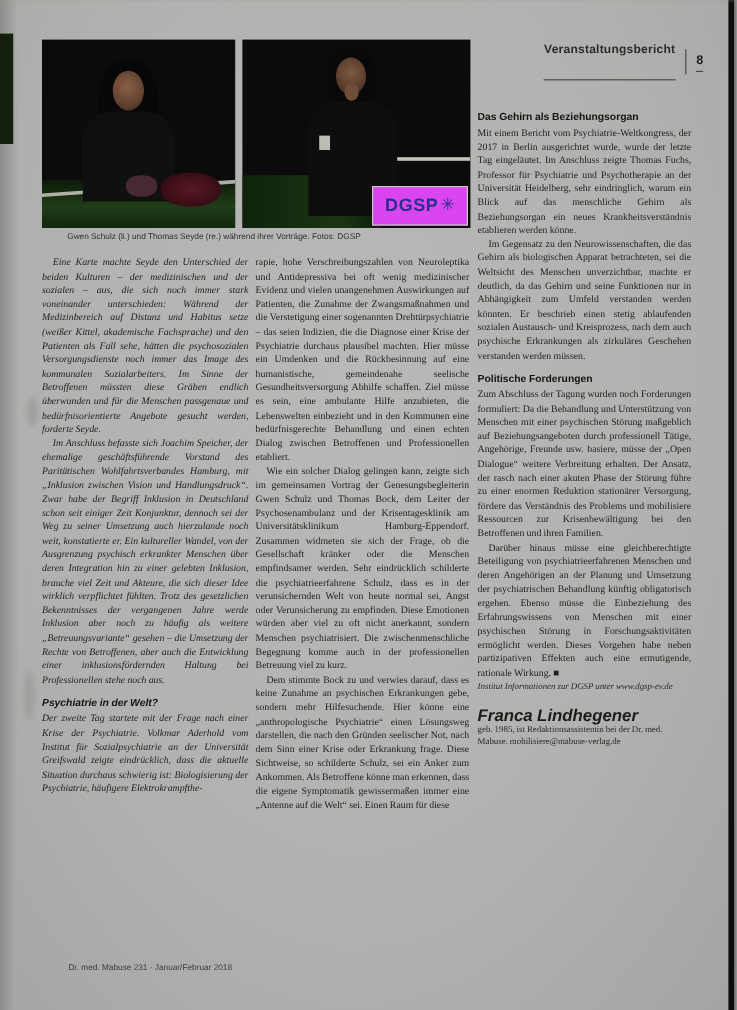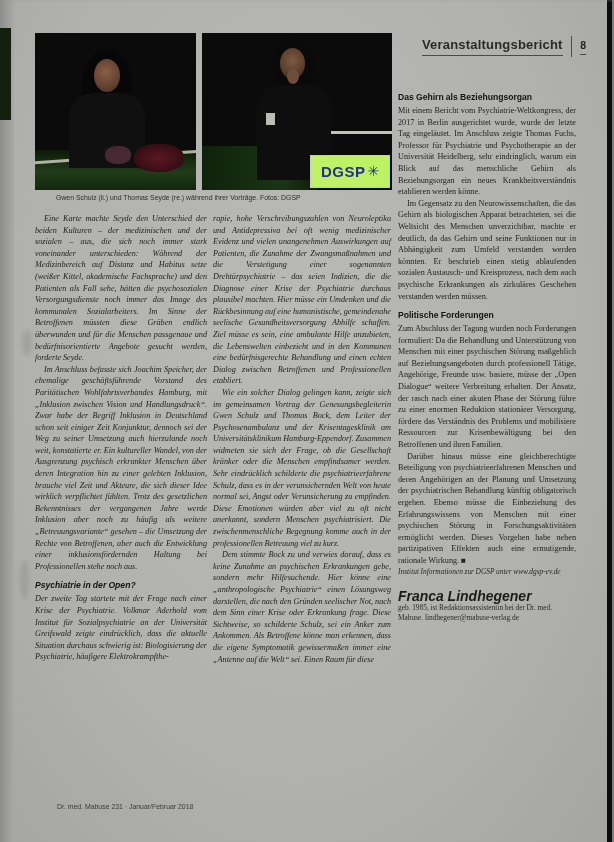--- a/index.html
+++ b/index.html
@@ -14,22 +14,22 @@
   .edge-right-line{position:absolute;right:2px;top:0;width:5px;height:842px;background:#0c0c0c;}
   .edge-right-outer{position:absolute;right:0;top:0;width:2px;height:842px;background:#7e7e7c;}
   .edge-top{position:absolute;left:0;top:0;width:614px;height:2px;background:#99999730;}
   .smudge{position:absolute;border-radius:50%;background:#8d8d8b;opacity:.45;filter:blur(2px);}
   .sm1{left:22px;top:330px;width:10px;height:26px;}
   .sm2{left:20px;top:560px;width:9px;height:40px;}
 
   
   .header{position:absolute;top:36px;left:396px;width:190px;display:flex;align-items:center;
           justify-content:flex-end;gap:8px;font-family:"Liberation Sans",sans-serif;filter:blur(.25px);}
-  .header .section{font-size:13px;font-weight:bold;color:#2b2b29;letter-spacing:.2px;
-                   padding-bottom:3px;border-bottom:1px solid #4a4a48;}
+  .header .section{font-size:10px;font-weight:bold;color:#2b2b29;letter-spacing:.2px;
+                   padding-bottom:19px;border-bottom:1px solid #4a4a48;}
   .header .divider{width:1.5px;height:21px;background:#4a4a48;}
   .header .pagenum{font-size:10.5px;font-weight:bold;color:#1f1f1d;
                    padding-bottom:3px;border-bottom:1px solid #4a4a48;}
 
   
   .photos{position:absolute;left:35px;top:33px;width:357px;height:157px;display:flex;gap:6px;}
   .photo{position:relative;height:100%;background:#0b0b0b;overflow:hidden;}
   .photo-left{width:161px;}
   .photo-right{flex:1;}
   .grass1{position:absolute;bottom:0;left:0;right:0;height:40px;
@@ -45,36 +45,36 @@
   .patch1{position:absolute;left:70px;bottom:26px;width:26px;height:18px;border-radius:45%;background:#4e2c38;opacity:.9;}
   .grass2{position:absolute;bottom:0;left:0;width:116px;height:44px;
           background:linear-gradient(90deg,#0f220c,#1b3514 70%,#0d1d0a);}
   .rod2{position:absolute;right:0;bottom:56px;width:96px;height:3.5px;background:#d6d6cb;opacity:.9;}
   .hair2{position:absolute;left:70px;top:6px;width:42px;height:50px;border-radius:50%;background:#090909;}
   .head2{position:absolute;left:78px;top:15px;width:25px;height:31px;border-radius:50%;
          background:radial-gradient(circle at 50% 40%, #7e5a42, #4d3324 78%);}
   .hand2{position:absolute;left:85px;top:36px;width:12px;height:15px;border-radius:50%;background:#6e4e39;}
   .body2{position:absolute;left:55px;top:52px;width:74px;height:95px;border-radius:22px 22px 0 0;background:#0e0e0e;}
   .badge2{position:absolute;left:64px;top:80px;width:9px;height:12px;background:#cfcfc6;opacity:.9;}
-  .dgsp{position:absolute;right:2px;bottom:2px;width:78px;height:31px;background:#bef264;
+  .dgsp{position:absolute;right:2px;bottom:2px;width:78px;height:31px;background:#d946ef;
         display:flex;align-items:center;justify-content:center;gap:2px;border:1px solid #cacac2;}
   .dgsp-text{font-family:"Liberation Sans",sans-serif;font-weight:bold;font-size:15px;
              color:#2a2e8c;letter-spacing:.5px;}
   .dgsp-star{color:#2a2e8c;font-size:14px;line-height:14px;}
 
   .caption{position:absolute;left:56px;top:194px;width:330px;font-family:"Liberation Sans",sans-serif;
            font-size:6.9px;color:#2d2d2b;filter:blur(.3px);}
 
   
   .col{position:absolute;color:#222220;font-size:8.2px;line-height:11.6px;text-align:justify;
        hyphens:auto;-webkit-hyphens:auto;word-spacing:-.2px;filter:blur(.3px);}
   .col p{margin:0;}
   .col p.indent{text-indent:9px;}
   .col1{left:35px;top:213px;width:172px;font-style:italic;}
-  .col2{left:213px;top:213px;width:178px;font-style:italic;}
+  .col2{left:213px;top:213px;width:178px;}
   .col3{left:398px;top:84px;width:178px;}
   .subhead{font-family:"Liberation Sans",sans-serif;font-size:8.6px;font-weight:bold;
            color:#131311;margin:8px 0 3px 0;line-height:10px;}
   .note{font-style:italic;font-size:7.4px;line-height:9.8px;margin-top:6px;color:#2a2a28;}
   .author{margin-top:15px;}
   .author-name{font-family:"Liberation Sans",sans-serif;font-weight:bold;font-style:italic;
                font-size:14px;color:#1b1b19;margin:0;}
   .author-bio{font-size:7.4px;line-height:9.8px;color:#2a2a28;margin:1px 0 0 0;text-align:left;}
 
   .footer{position:absolute;left:57px;top:803px;font-family:"Liberation Sans",sans-serif;
@@ -122,39 +122,39 @@
         <span class="dgsp-star">✳</span>
       </div>
     </div>
   </div>
 
   <div class="caption">Gwen Schulz (li.) und Thomas Seyde (re.) während ihrer Vorträge. Fotos: DGSP</div>
 
   <div class="col col1">
     <p class="indent">Eine Karte machte Seyde den Unterschied der beiden Kulturen – der medizinischen und der sozialen – aus, die sich noch immer stark voneinander unterschieden: Während der Medizinbereich auf Distanz und Habitus setze (weißer Kittel, akademische Fachsprache) und den Patienten als Fall sehe, hätten die psychosozialen Versorgungsdienste noch immer das Image des kommunalen Sozialarbeiters. Im Sinne der Betroffenen müssten diese Gräben endlich überwunden und für die Menschen passgenaue und bedürfnisorientierte Angebote gesucht werden, forderte Seyde.</p>
     <p class="indent">Im Anschluss befasste sich Joachim Speicher, der ehemalige geschäftsführende Vorstand des Paritätischen Wohlfahrtsverbandes Hamburg, mit „Inklusion zwischen Vision und Handlungsdruck“. Zwar habe der Begriff Inklusion in Deutschland schon seit einiger Zeit Konjunktur, dennoch sei der Weg zu seiner Umsetzung auch hierzulande noch weit, konstatierte er. Ein kultureller Wandel, von der Ausgrenzung psychisch erkrankter Menschen über deren Integration hin zu einer gelebten Inklusion, brauche viel Zeit und Akteure, die sich dieser Idee wirklich verpflichtet fühlten. Trotz des gesetzlichen Bekenntnisses der vergangenen Jahre werde Inklusion aber noch zu häufig als weitere „Betreuungsvariante“ gesehen – die Umsetzung der Rechte von Betroffenen, aber auch die Entwicklung einer inklusionsfördernden Haltung bei Professionellen stehe noch aus.</p>
-    <h3 class="subhead">Psychiatrie in der Open?</h3>
+    <h3 class="subhead">Psychiatrie in der Welt?</h3>
     <p>Der zweite Tag startete mit der Frage nach einer Krise der Psychiatrie. Volkmar Aderhold vom Institut für Sozialpsychiatrie an der Universität Greifswald zeigte eindrücklich, dass die aktuelle Situation durchaus schwierig ist: Biologisierung der Psychiatrie, häufigere Elektrokrampfthe-</p>
   </div>
 
   <div class="col col2">
     <p>rapie, hohe Verschreibungszahlen von Neuroleptika und Antidepressiva bei oft wenig medizinischer Evidenz und vielen unangenehmen Auswirkungen auf Patienten, die Zunahme der Zwangsmaßnahmen und die Verstetigung einer sogenannten Drehtürpsychiatrie – das seien Indizien, die die Diagnose einer Krise der Psychiatrie durchaus plausibel machten. Hier müsse ein Umdenken und die Rückbesinnung auf eine humanistische, gemeindenahe seelische Gesundheitsversorgung Abhilfe schaffen. Ziel müsse es sein, eine ambulante Hilfe anzubieten, die Lebenswelten einbezieht und in den Kommunen eine bedürfnisgerechte Behandlung und einen echten Dialog zwischen Betroffenen und Professionellen etabliert.</p>
     <p class="indent">Wie ein solcher Dialog gelingen kann, zeigte sich im gemeinsamen Vortrag der Genesungsbegleiterin Gwen Schulz und Thomas Bock, dem Leiter der Psychosenambulanz und der Krisentagesklinik am Universitätsklinikum Hamburg-Eppendorf. Zusammen widmeten sie sich der Frage, ob die Gesellschaft kränker oder die Menschen empfindsamer werden. Sehr eindrücklich schilderte die psychiatrieerfahrene Schulz, dass es in der verunsichernden Welt von heute normal sei, Angst oder Verunsicherung zu empfinden. Diese Emotionen würden aber viel zu oft nicht anerkannt, sondern Menschen psychiatrisiert. Die zwischenmenschliche Begegnung komme auch in der professionellen Betreuung viel zu kurz.</p>
     <p class="indent">Dem stimmte Bock zu und verwies darauf, dass es keine Zunahme an psychischen Erkrankungen gebe, sondern mehr Hilfesuchende. Hier könne eine „anthropologische Psychiatrie“ einen Lösungsweg darstellen, die nach den Gründen seelischer Not, nach dem Sinn einer Krise oder Erkrankung frage. Diese Sichtweise, so schilderte Schulz, sei ein Anker zum Ankommen. Als Betroffene könne man erkennen, dass die eigene Symptomatik gewissermaßen immer eine „Antenne auf die Welt“ sei. Einen Raum für diese</p>
   </div>
 
   <div class="col col3">
     <h3 class="subhead">Das Gehirn als Beziehungsorgan</h3>
     <p>Mit einem Bericht vom Psychiatrie-Weltkongress, der 2017 in Berlin ausgerichtet wurde, wurde der letzte Tag eingeläutet. Im Anschluss zeigte Thomas Fuchs, Professor für Psychiatrie und Psychotherapie an der Universität Heidelberg, sehr eindringlich, warum ein Blick auf das menschliche Gehirn als Beziehungsorgan ein neues Krankheitsverständnis etablieren werden könne.</p>
     <p class="indent">Im Gegensatz zu den Neurowissenschaften, die das Gehirn als biologischen Apparat betrachteten, sei die Weltsicht des Menschen unverzichtbar, machte er deutlich, da das Gehirn und seine Funktionen nur in Abhängigkeit zum Umfeld verstanden werden könnten. Er beschrieb einen stetig ablaufenden sozialen Austausch- und Kreisprozess, nach dem auch psychische Erkrankungen als zirkuläres Geschehen verstanden werden müssen.</p>
     <h3 class="subhead">Politische Forderungen</h3>
     <p>Zum Abschluss der Tagung wurden noch Forderungen formuliert: Da die Behandlung und Unterstützung von Menschen mit einer psychischen Störung maßgeblich auf Beziehungsangeboten durch professionell Tätige, Angehörige, Freunde usw. basiere, müsse der „Open Dialogue“ weitere Verbreitung erhalten. Der Ansatz, der rasch nach einer akuten Phase der Störung führe zu einer enormen Reduktion stationärer Versorgung, fördere das Verständnis des Problems und mobilisiere Ressourcen zur Krisenbewältigung bei den Betroffenen und ihren Familien.</p>
     <p class="indent">Darüber hinaus müsse eine gleichberechtigte Beteiligung von psychiatrieerfahrenen Menschen und deren Angehörigen an der Planung und Umsetzung der psychiatrischen Behandlung künftig obligatorisch ergehen. Ebenso müsse die Einbeziehung des Erfahrungswissens von Menschen mit einer psychischen Störung in Forschungsaktivitäten ermöglicht werden. Dieses Vorgehen habe neben partizipativen Effekten auch eine ermutigende, rationale Wirkung. ■</p>
     <p class="note">Institut Informationen zur DGSP unter www.dgsp-ev.de</p>
     <div class="author">
       <p class="author-name">Franca Lindhegener</p>
-      <p class="author-bio">geb. 1985, ist Redaktionsassistentin bei der Dr. med. Mabuse. lindhegener@mabuse-verlag.de</p>
+      <p class="author-bio">geb. 1985, ist Redaktionsassistentin bei der Dr. med. Mabuse. mobilisiere@mabuse-verlag.de</p>
     </div>
   </div>
 
   <div class="footer">Dr. med. Mabuse 231 · Januar/Februar 2018</div>
 
 </div>
 
 </body></html>

